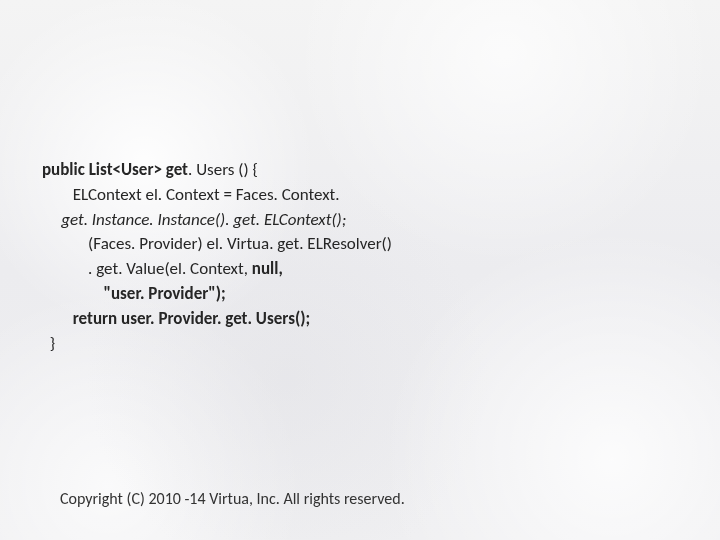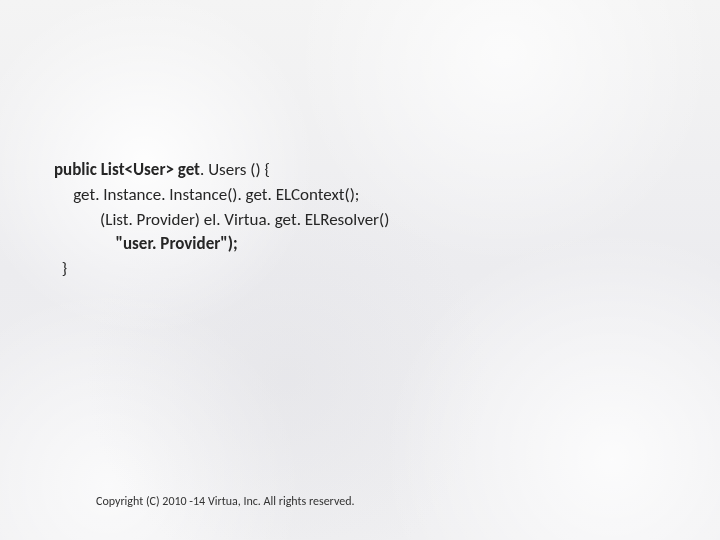--- a/index.html
+++ b/index.html
@@ -22,40 +22,41 @@
     color: #262626;
     position: relative;
   }
   .slide-content {
     position: absolute;
     top: 158px;
     left: 42px;
     right: 40px;
     font-size: 17px;
     line-height: 1.46;
-    margin-left: 12px;
   }
   .code-line {
     white-space: pre;
   }
   .b { font-weight: 700; }
-  .i { }
+  .i { font-style: italic; }
   .footer {
     position: absolute;
     bottom: 32px;
     left: 60px;
-    font-size: 12px;
+    font-size: 16px;
     color: #333;
-    margin-left: 36px;
   }
 </style>
 </head>
 <body>
 
 <div class="slide-content">
   <div class="code-line"><span class="b">public List&lt;User&gt; get</span><span>. Users () {</span></div>
+  <div class="code-line"><span>        ELContext el</span><span>. Context = Faces. Context.</span></div>
   <div class="code-line"><span class="i">     get</span><span class="i">. Instance. Instance(). get. ELContext();</span></div>
-  <div class="code-line"><span>            (List. Provider) el</span><span>. Virtua. get. ELResolver()</span></div>
+  <div class="code-line"><span>            (Faces. Provider) el</span><span>. Virtua. get. ELResolver()</span></div>
+  <div class="code-line"><span>            . get</span><span>. Value(el. Context, </span><span class="b">null,</span></div>
   <div class="code-line"><span class="b">                "user</span><span class="b">. Provider");</span></div>
+  <div class="code-line"><span class="b">        return user</span><span class="b">. Provider. get. Users();</span></div>
   <div class="code-line"><span>  }</span></div>
 </div>
 
 <div class="footer">Copyright (C) 2010 -14 Virtua, Inc. All rights reserved.</div>
 
 </body></html>

